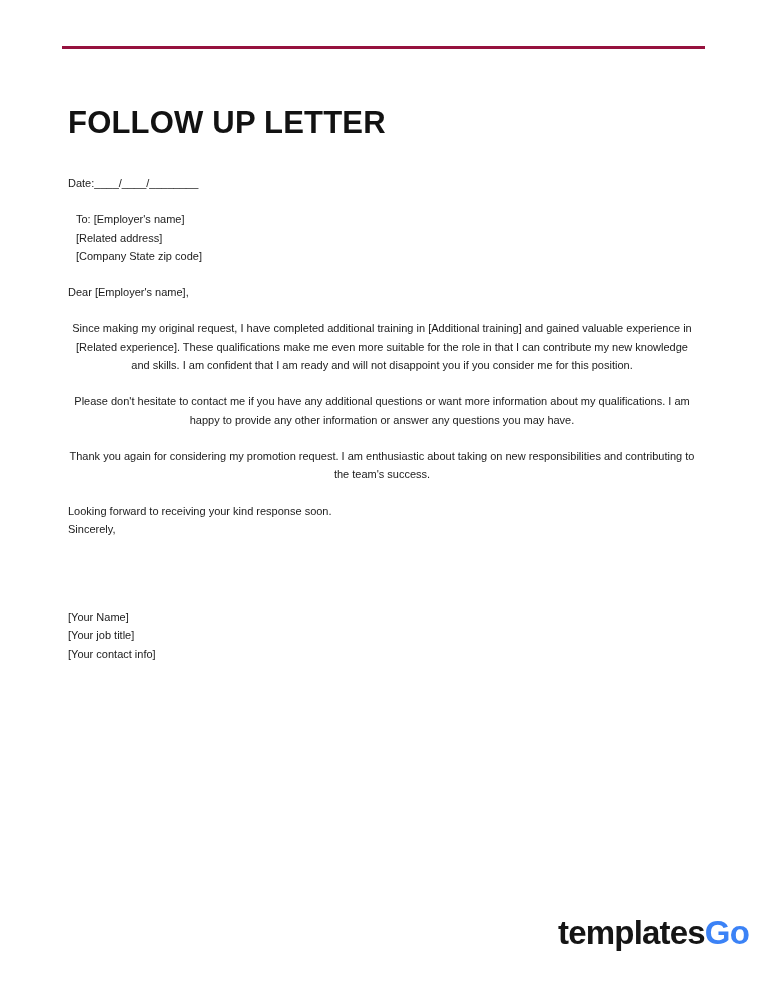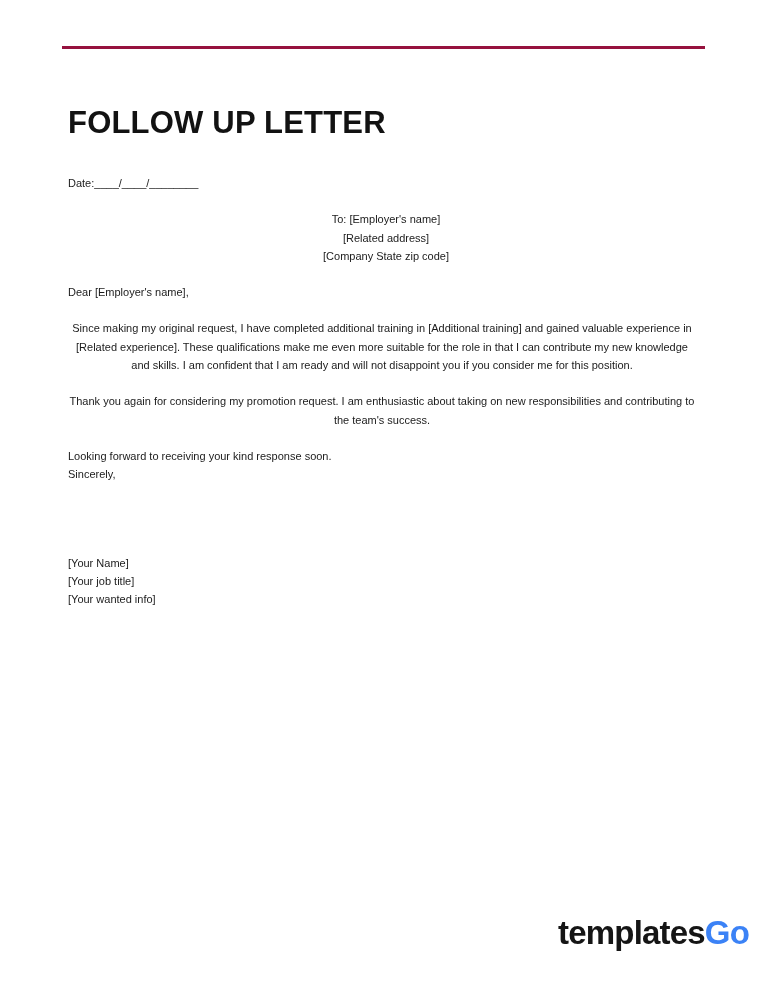--- a/index.html
+++ b/index.html
@@ -57,21 +57,20 @@
     color: #1b1b1b;
   }
 
   .date-line {
     margin: 0 0 18px 0;
     white-space: pre;
   }
 
   .address-block {
     margin: 0 0 18px 8px;
-    text-align: center;
   }
   .address-block .line { display: block; }
 
   .salutation-block { margin: 0 0 0 0; }
   .salutation-block .line { display: block; }
 
   .para {
     margin: 18px 0 0 0;
     text-align: center;
   }
@@ -118,31 +117,32 @@
       <span class="line">To: [Employer's name]</span>
       <span class="line">[Related address]</span>
       <span class="line">[Company State zip code]</span>
     </div>
 
     <div class="salutation-block">
       <span class="line">Dear [Employer's name],</span>
     </div>
 
     <p class="para">Since making my original request, I have completed additional training in [Additional training] and gained valuable experience in [Related experience]. These qualifications make me even more suitable for the role in that I can contribute my new knowledge and skills. I am confident that I am ready and will not disappoint you if you consider me for this position.</p>
+    <p class="para">Please don't hesitate to contact me if you have any additional questions or want more information about my qualifications. I am happy to provide any other information or answer any questions you may have.</p>
     <p class="para">Thank you again for considering my promotion request. I am enthusiastic about taking on new responsibilities and contributing to the team's success.</p>
 
     <div class="closing-block">
       <span class="line">Looking forward to receiving your kind response soon.</span>
       <span class="line">Sincerely,</span>
     </div>
 
     <div class="signature-block">
       <span class="line">[Your Name]</span>
       <span class="line">[Your job title]</span>
-      <span class="line">[Your wanted info]</span>
+      <span class="line">[Your contact info]</span>
     </div>
 
   </div>
 
   <div class="brand-logo">
     <span class="brand-primary">templates</span><span class="brand-accent">Go</span>
   </div>
 
 </div>
 

